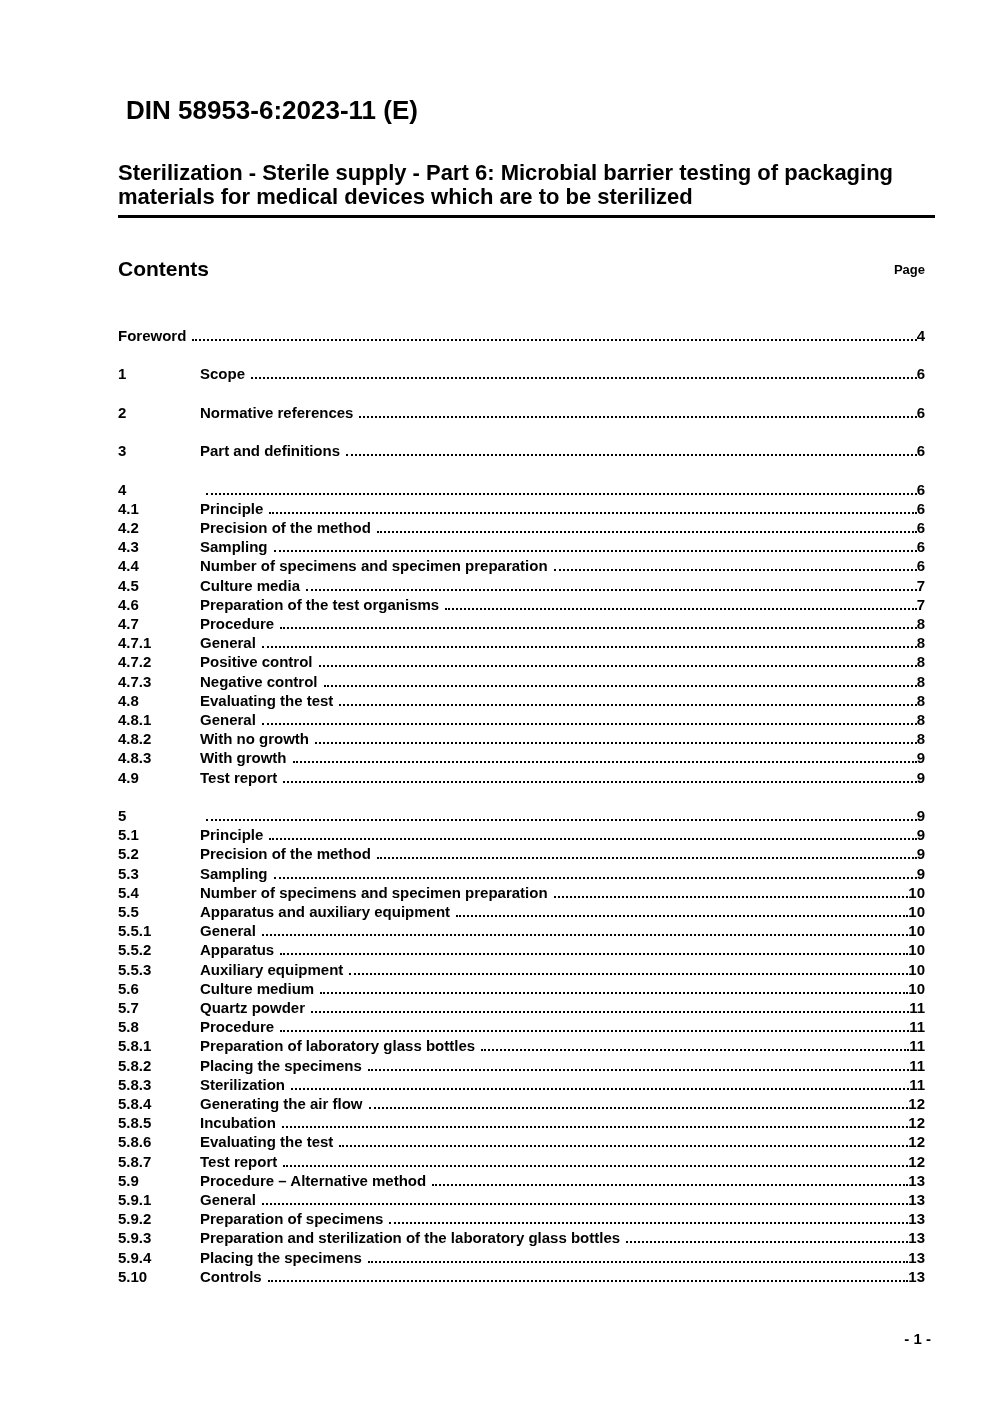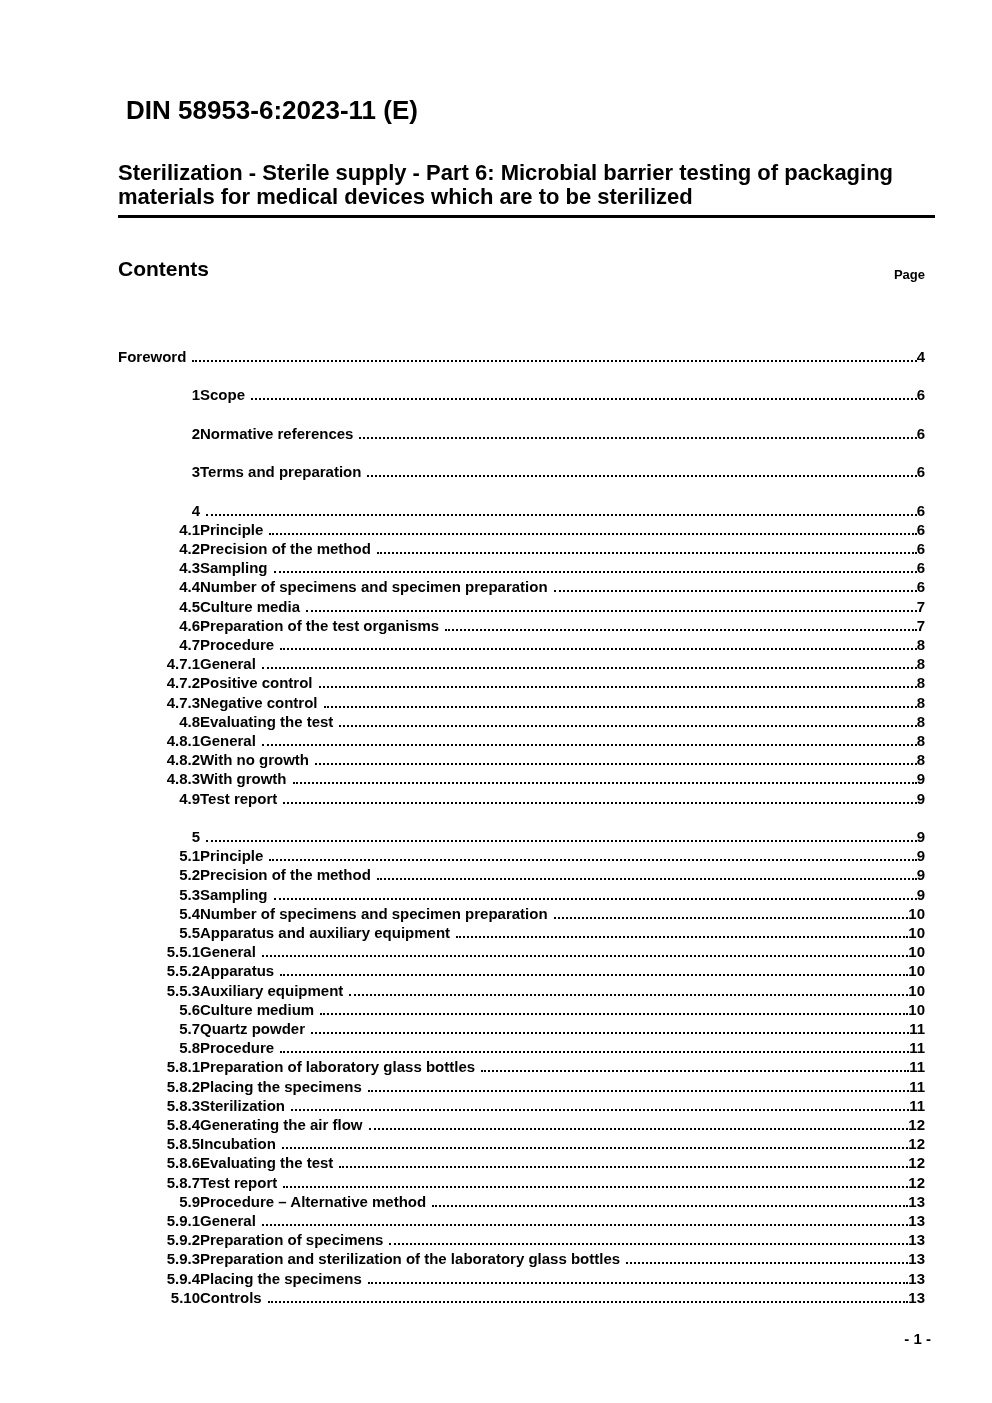--- a/index.html
+++ b/index.html
@@ -32,35 +32,34 @@
   .title-rule {
     width: 817px;
     height: 0;
     border-bottom: 3px solid #000;
     margin-top: 6px;
   }
   .contents-bar {
     margin-top: 38px;
     display: flex;
     justify-content: space-between;
-    align-items: flex-end;
+    align-items: center;
   }
   .contents-heading {
     margin: 0;
     font-size: 21px;
     font-weight: bold;
     line-height: 26px;
   }
   .page-label {
     font-size: 13px;
     font-weight: bold;
   }
   .toc {
-    margin-top: 65px;
-    text-align: right;
+    margin-top: 44px;
   }
   .toc-group + .toc-group { margin-top: 19.2px; }
   .toc-row {
     display: flex;
     align-items: baseline;
     font-size: 15px;
     font-weight: bold;
     line-height: 19.2px;
     white-space: nowrap;
   }
@@ -120,21 +119,21 @@
         <div class="toc-row">
           <span class="toc-num">2</span>
           <span class="toc-title">Normative references</span>
           <span class="leader"></span>
           <span class="toc-page">6</span>
         </div>
       </div>
       <div class="toc-group">
         <div class="toc-row">
           <span class="toc-num">3</span>
-          <span class="toc-title">Terms and preparation</span>
+          <span class="toc-title">Part and definitions</span>
           <span class="leader"></span>
           <span class="toc-page">6</span>
         </div>
       </div>
       <div class="toc-group">
         <div class="toc-row">
           <span class="toc-num">4</span>
           <span class="leader"></span>
           <span class="toc-page">6</span>
         </div>

